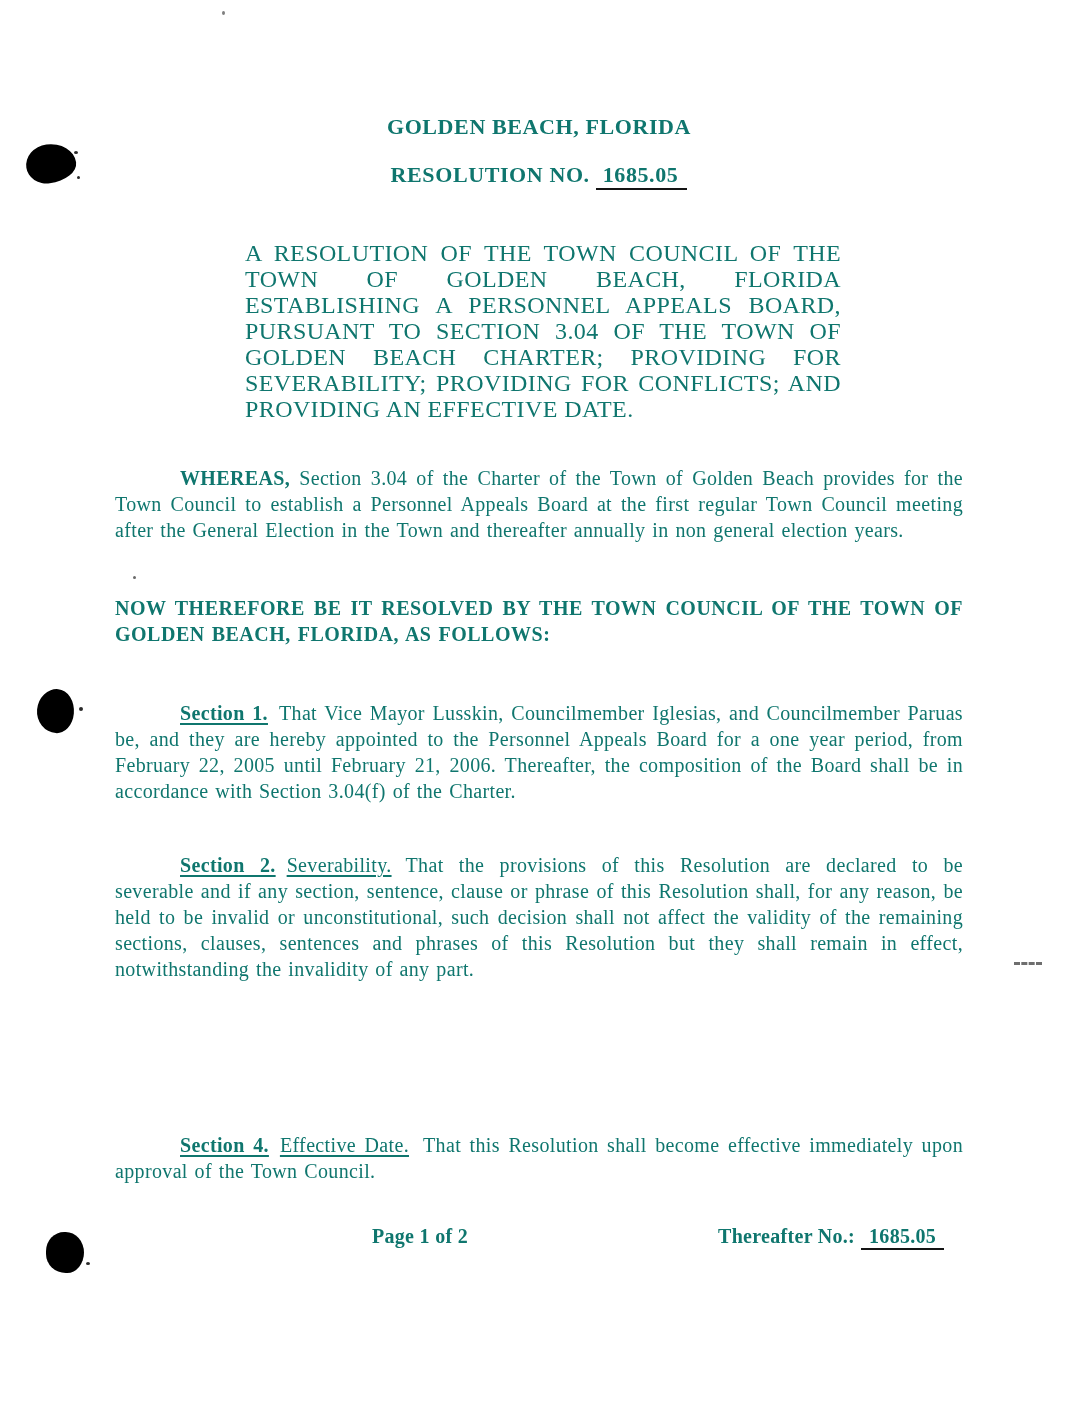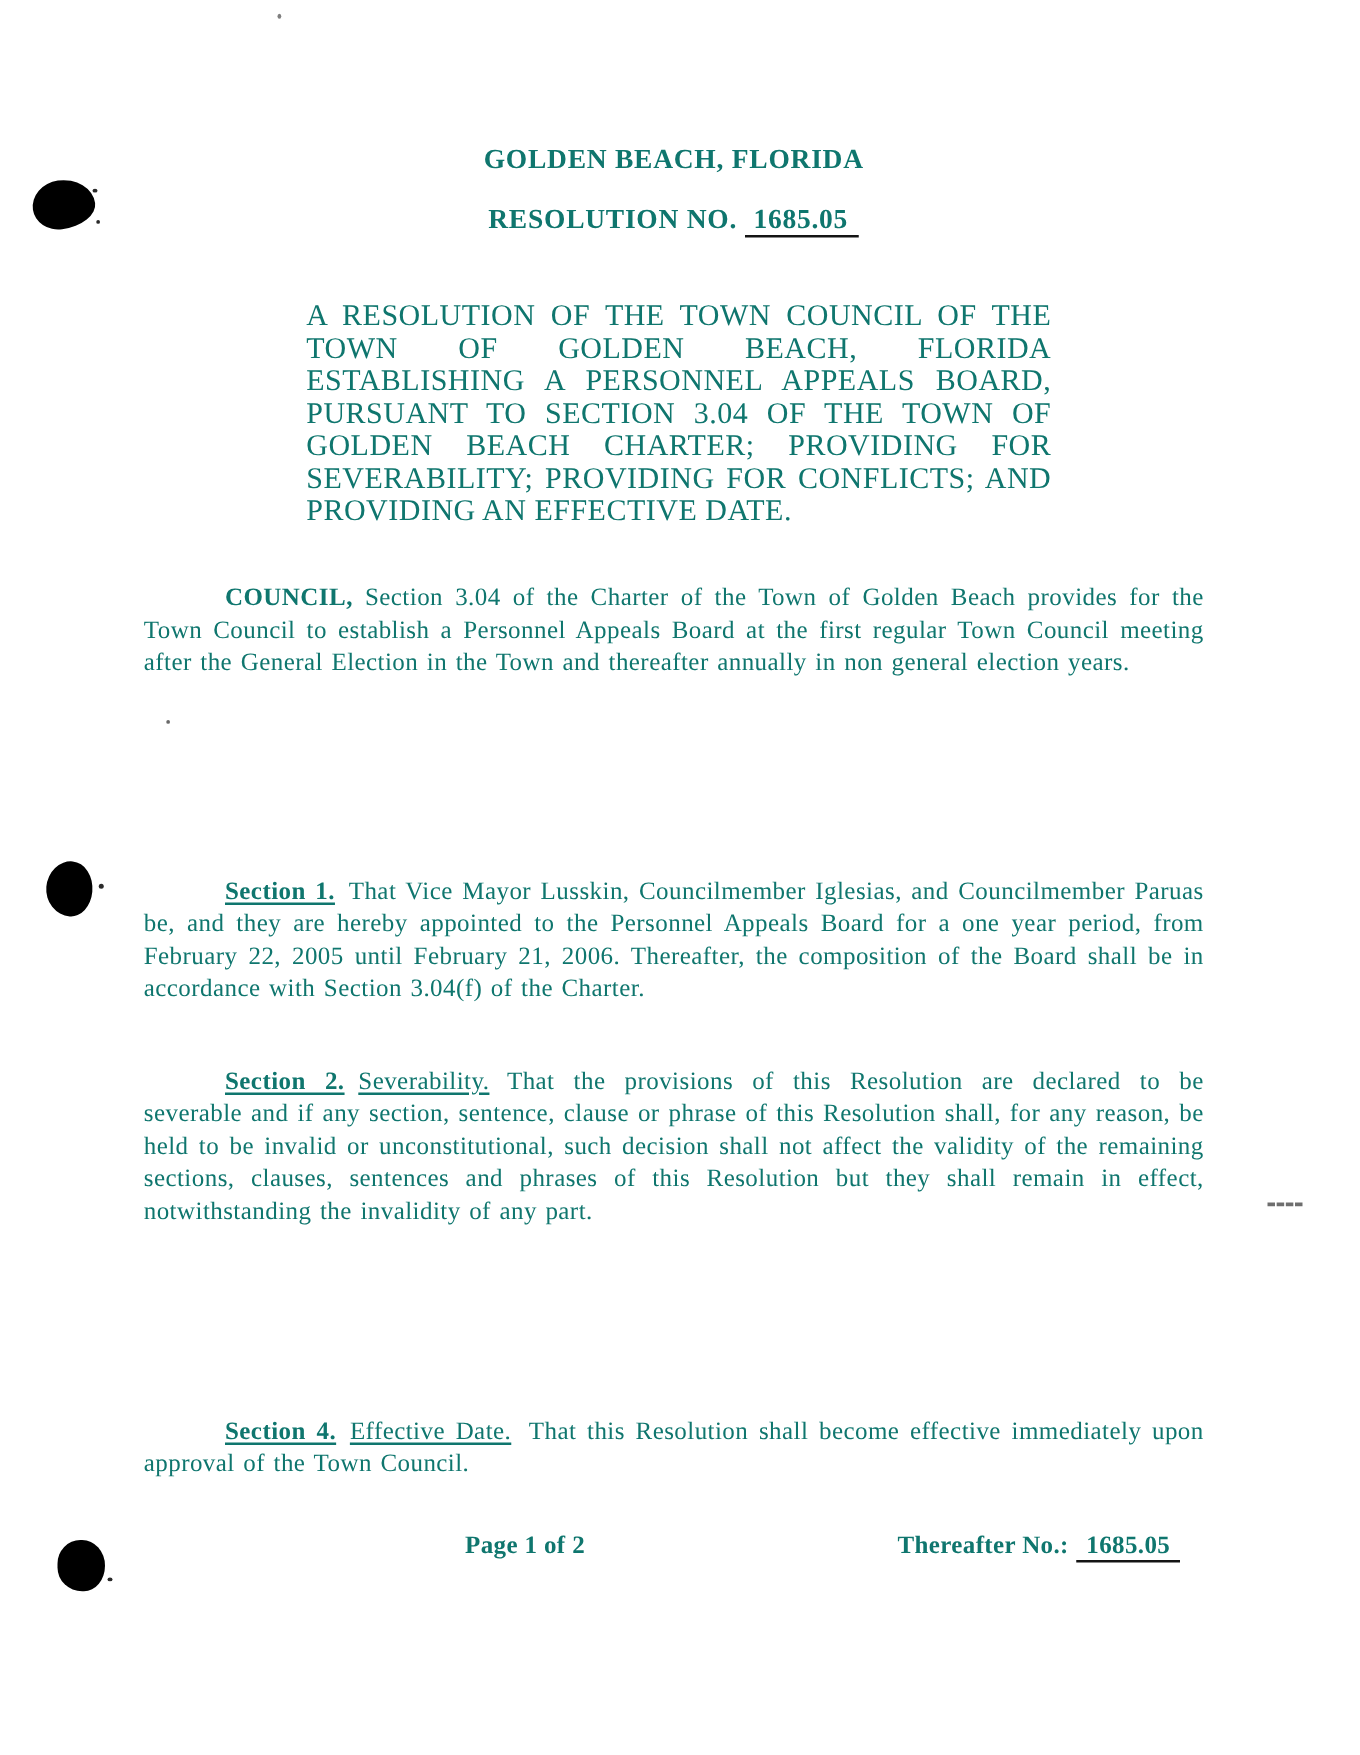--- a/index.html
+++ b/index.html
@@ -142,23 +142,24 @@
 
   <div class="center-col doc-title">GOLDEN BEACH, FLORIDA</div>
 
   <div class="center-col res-heading">
     <span>RESOLUTION NO.</span><span class="res-number">1685.05</span>
   </div>
 
   <div class="summary">A RESOLUTION OF THE TOWN COUNCIL OF THE TOWN OF GOLDEN BEACH, FLORIDA ESTABLISHING A PERSONNEL APPEALS BOARD, PURSUANT TO SECTION 3.04 OF THE TOWN OF GOLDEN BEACH CHARTER; PROVIDING FOR SEVERABILITY; PROVIDING FOR CONFLICTS; AND PROVIDING AN EFFECTIVE DATE.</div>
 
   <p class="body-par indent whereas-par">
-    <span class="bold">COUNCIL,</span><span> Section 3.04 of the Charter of the Town of Golden Beach provides for the Town Council to establish a Personnel Appeals Board at the first regular Town Council meeting after the General Election in the Town and thereafter annually in non general election years.</span>
+    <span class="bold">WHEREAS,</span><span> Section 3.04 of the Charter of the Town of Golden Beach provides for the Town Council to establish a Personnel Appeals Board at the first regular Town Council meeting after the General Election in the Town and thereafter annually in non general election years.</span>
   </p>
 
+  <p class="body-par resolved-par">NOW THEREFORE BE IT RESOLVED BY THE TOWN COUNCIL OF THE TOWN OF GOLDEN BEACH, FLORIDA, AS FOLLOWS:</p>
 
   <p class="body-par indent sec-1">
     <span class="bold ul sec-label">Section 1.</span><span>That Vice Mayor Lusskin, Councilmember Iglesias, and Councilmember Paruas be, and they are hereby appointed to the Personnel Appeals Board for a one year period, from February 22, 2005 until February 21, 2006.  Thereafter, the composition of the Board shall be in accordance with Section 3.04(f) of the Charter.</span>
   </p>
 
   <p class="body-par indent sec-2">
     <span class="bold ul sec-label">Section 2.</span><span class="ul sec-sub">Severability.</span><span>That the provisions of this Resolution are declared to be severable and if any section, sentence, clause or phrase of this Resolution shall, for any reason, be held to be invalid or unconstitutional, such decision shall not affect the validity of the remaining sections, clauses, sentences and phrases of this Resolution but they shall remain in effect, notwithstanding the invalidity of any part.</span>
   </p>
 
 

